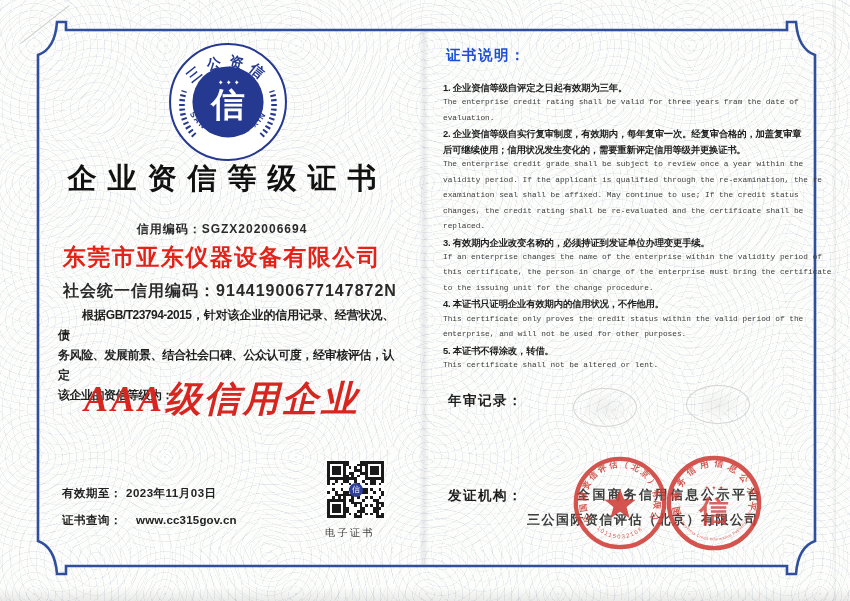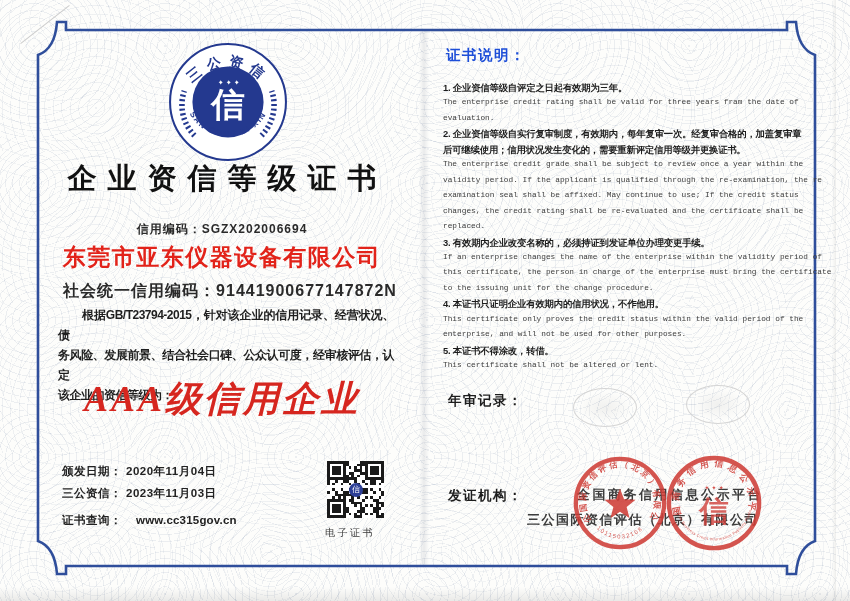--- a/index.html
+++ b/index.html
@@ -94,25 +94,22 @@
   <div class="abs ctr social">社会统一信用编码：91441900677147872N</div>
 
   <div class="abs para">
       <div class="para-line">根据GB/T23794-2015，针对该企业的信用记录、经营状况、债</div>
       <div class="para-line">务风险、发展前景、结合社会口碑、公众认可度，经审核评估，认定</div>
       <div class="para-line">该企业的资信等级为：</div>
     </div>
 
   <div class="abs ctr rating">AAA级信用企业</div>
 
-  <div class="abs daterow" style="top:464px">
-    <span>颁发日期：</span><span class="val">2020年11月04日</span>
-  </div>
   <div class="abs daterow" style="top:486px">
-    <span>三公资信：</span><span class="val">2023年11月03日</span>
+    <span>有效期至：</span><span class="val">2023年11月03日</span>
   </div>
   <div class="abs daterow queryrow" style="top:513px">
     <span>证书查询：</span><span class="val">www.cc315gov.cn</span>
   </div>
 
   <div class="abs qr">
       <svg id="qr-svg" viewBox="0 0 21 21" shape-rendering="crispEdges">
         <rect x="0" y="0" width="1" height="1" fill="#1a1a1a"></rect>
         <rect x="1" y="0" width="1" height="1" fill="#1a1a1a"></rect>
         <rect x="2" y="0" width="1" height="1" fill="#1a1a1a"></rect>

